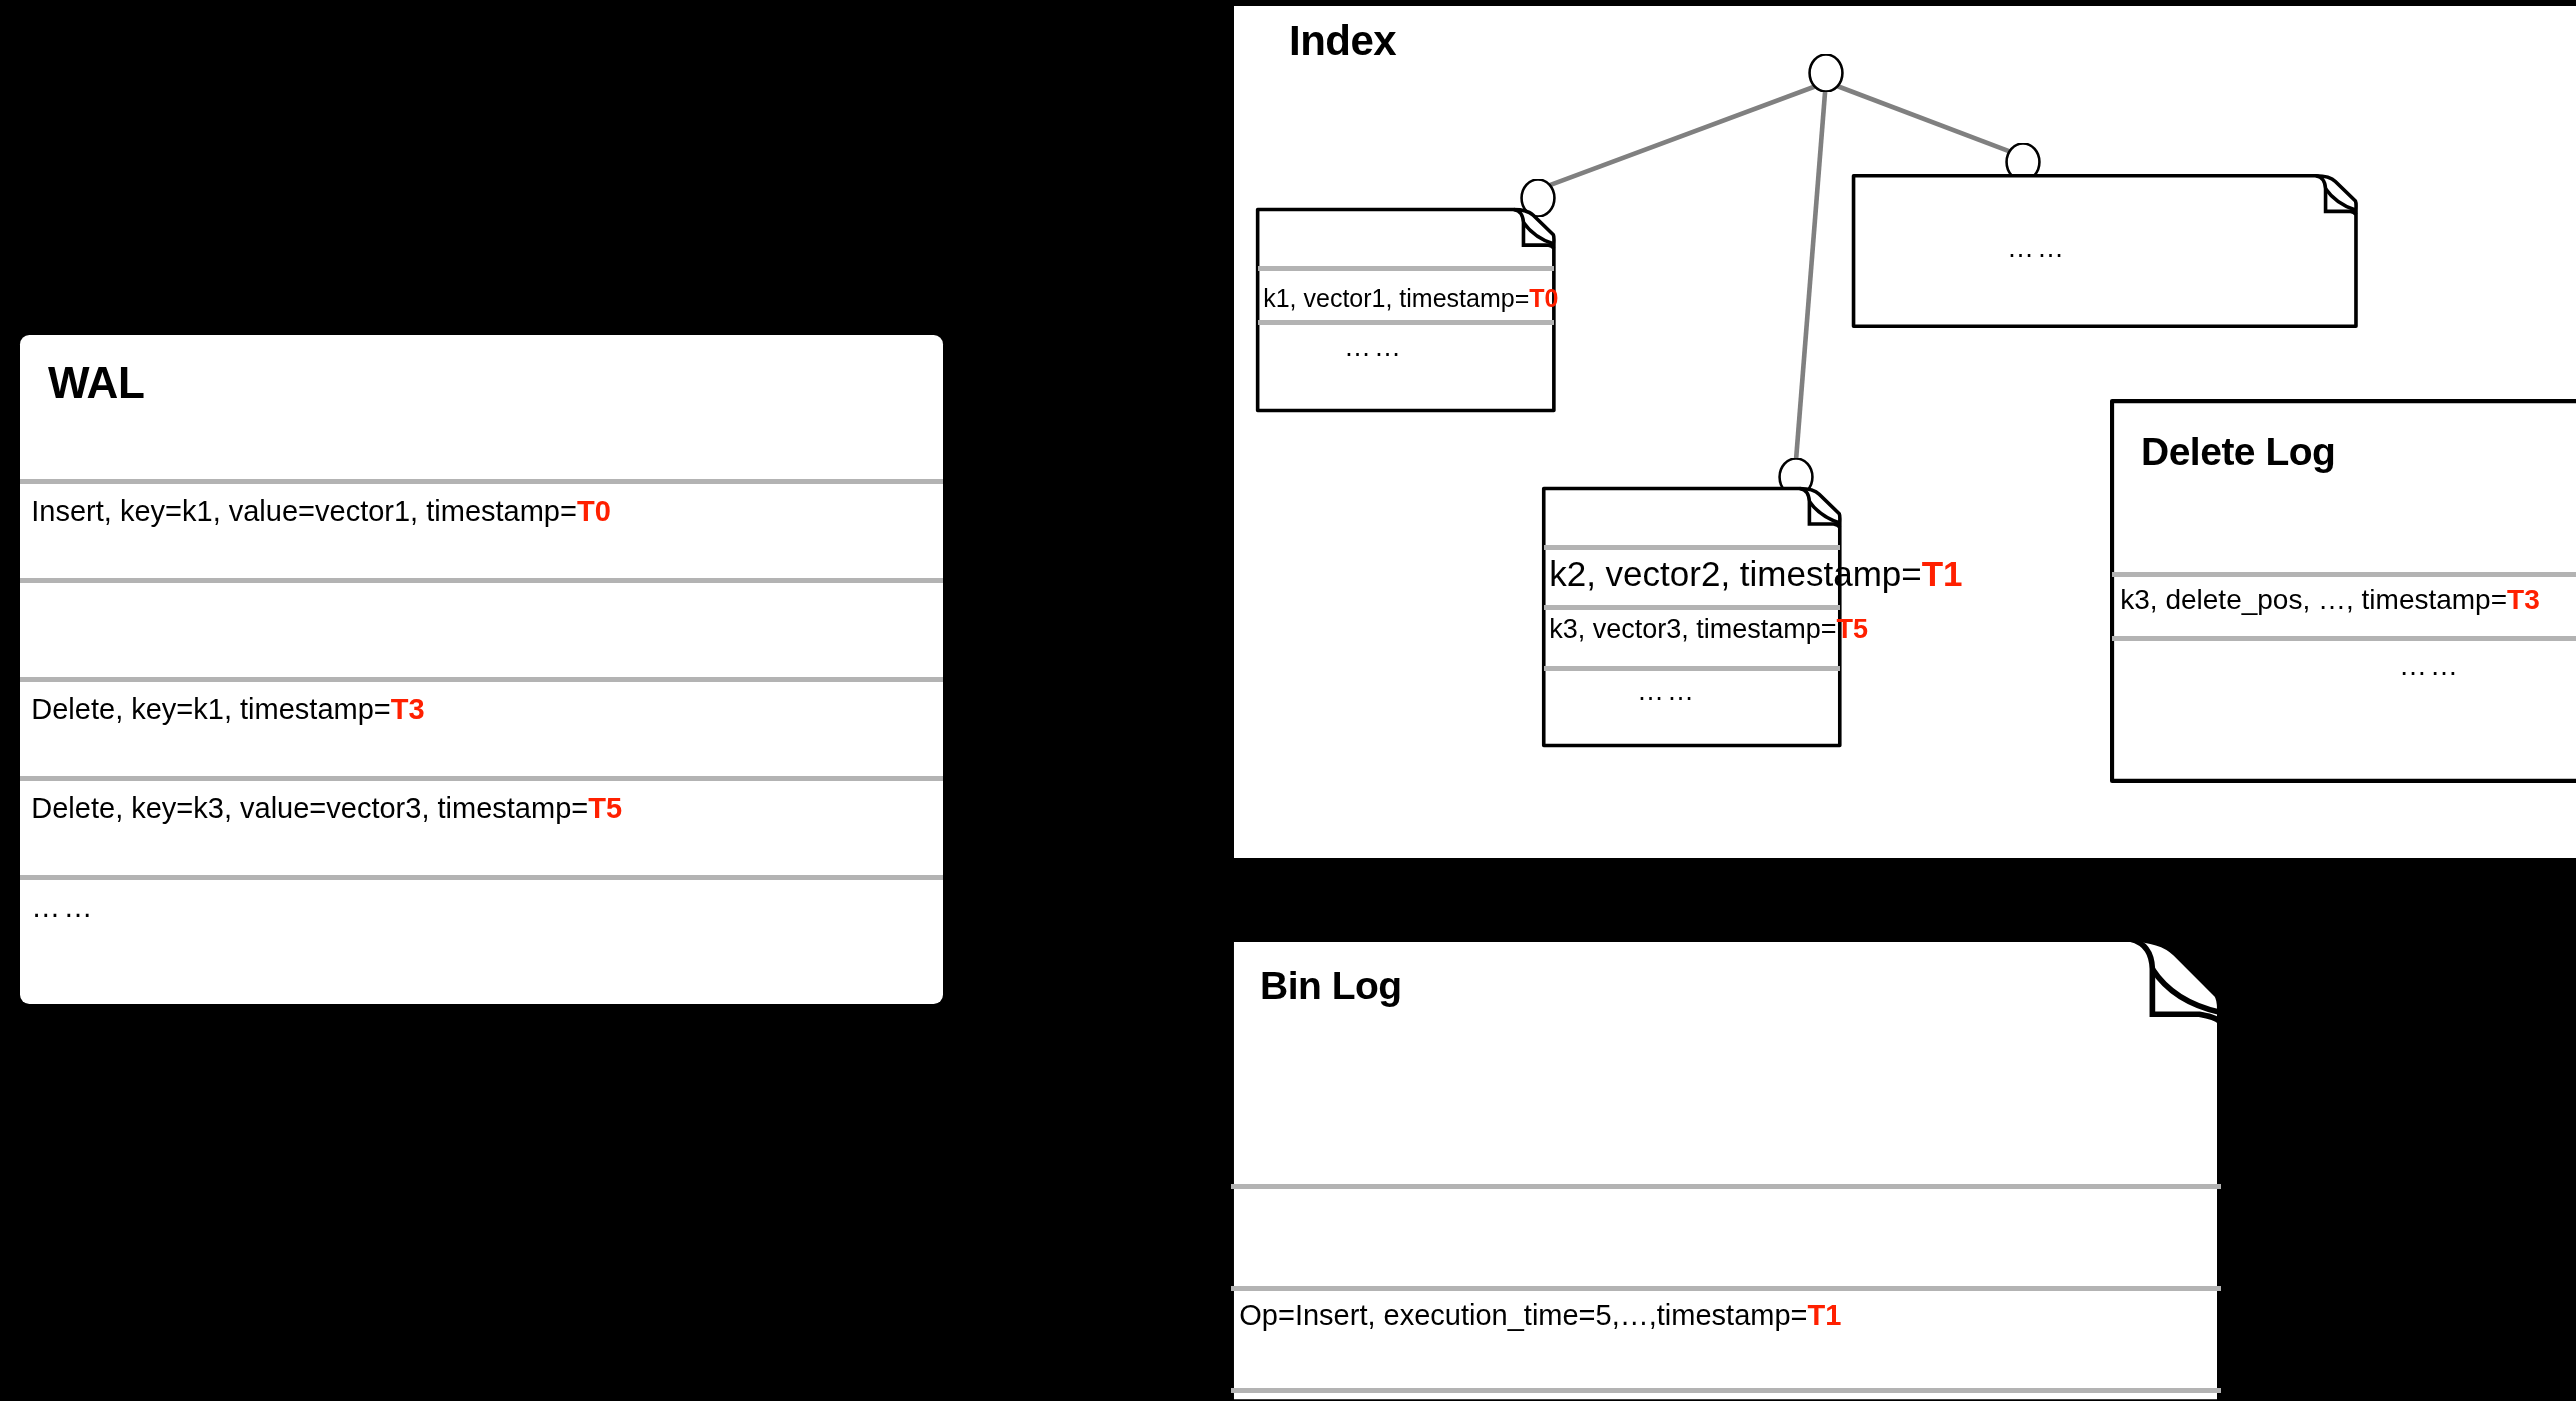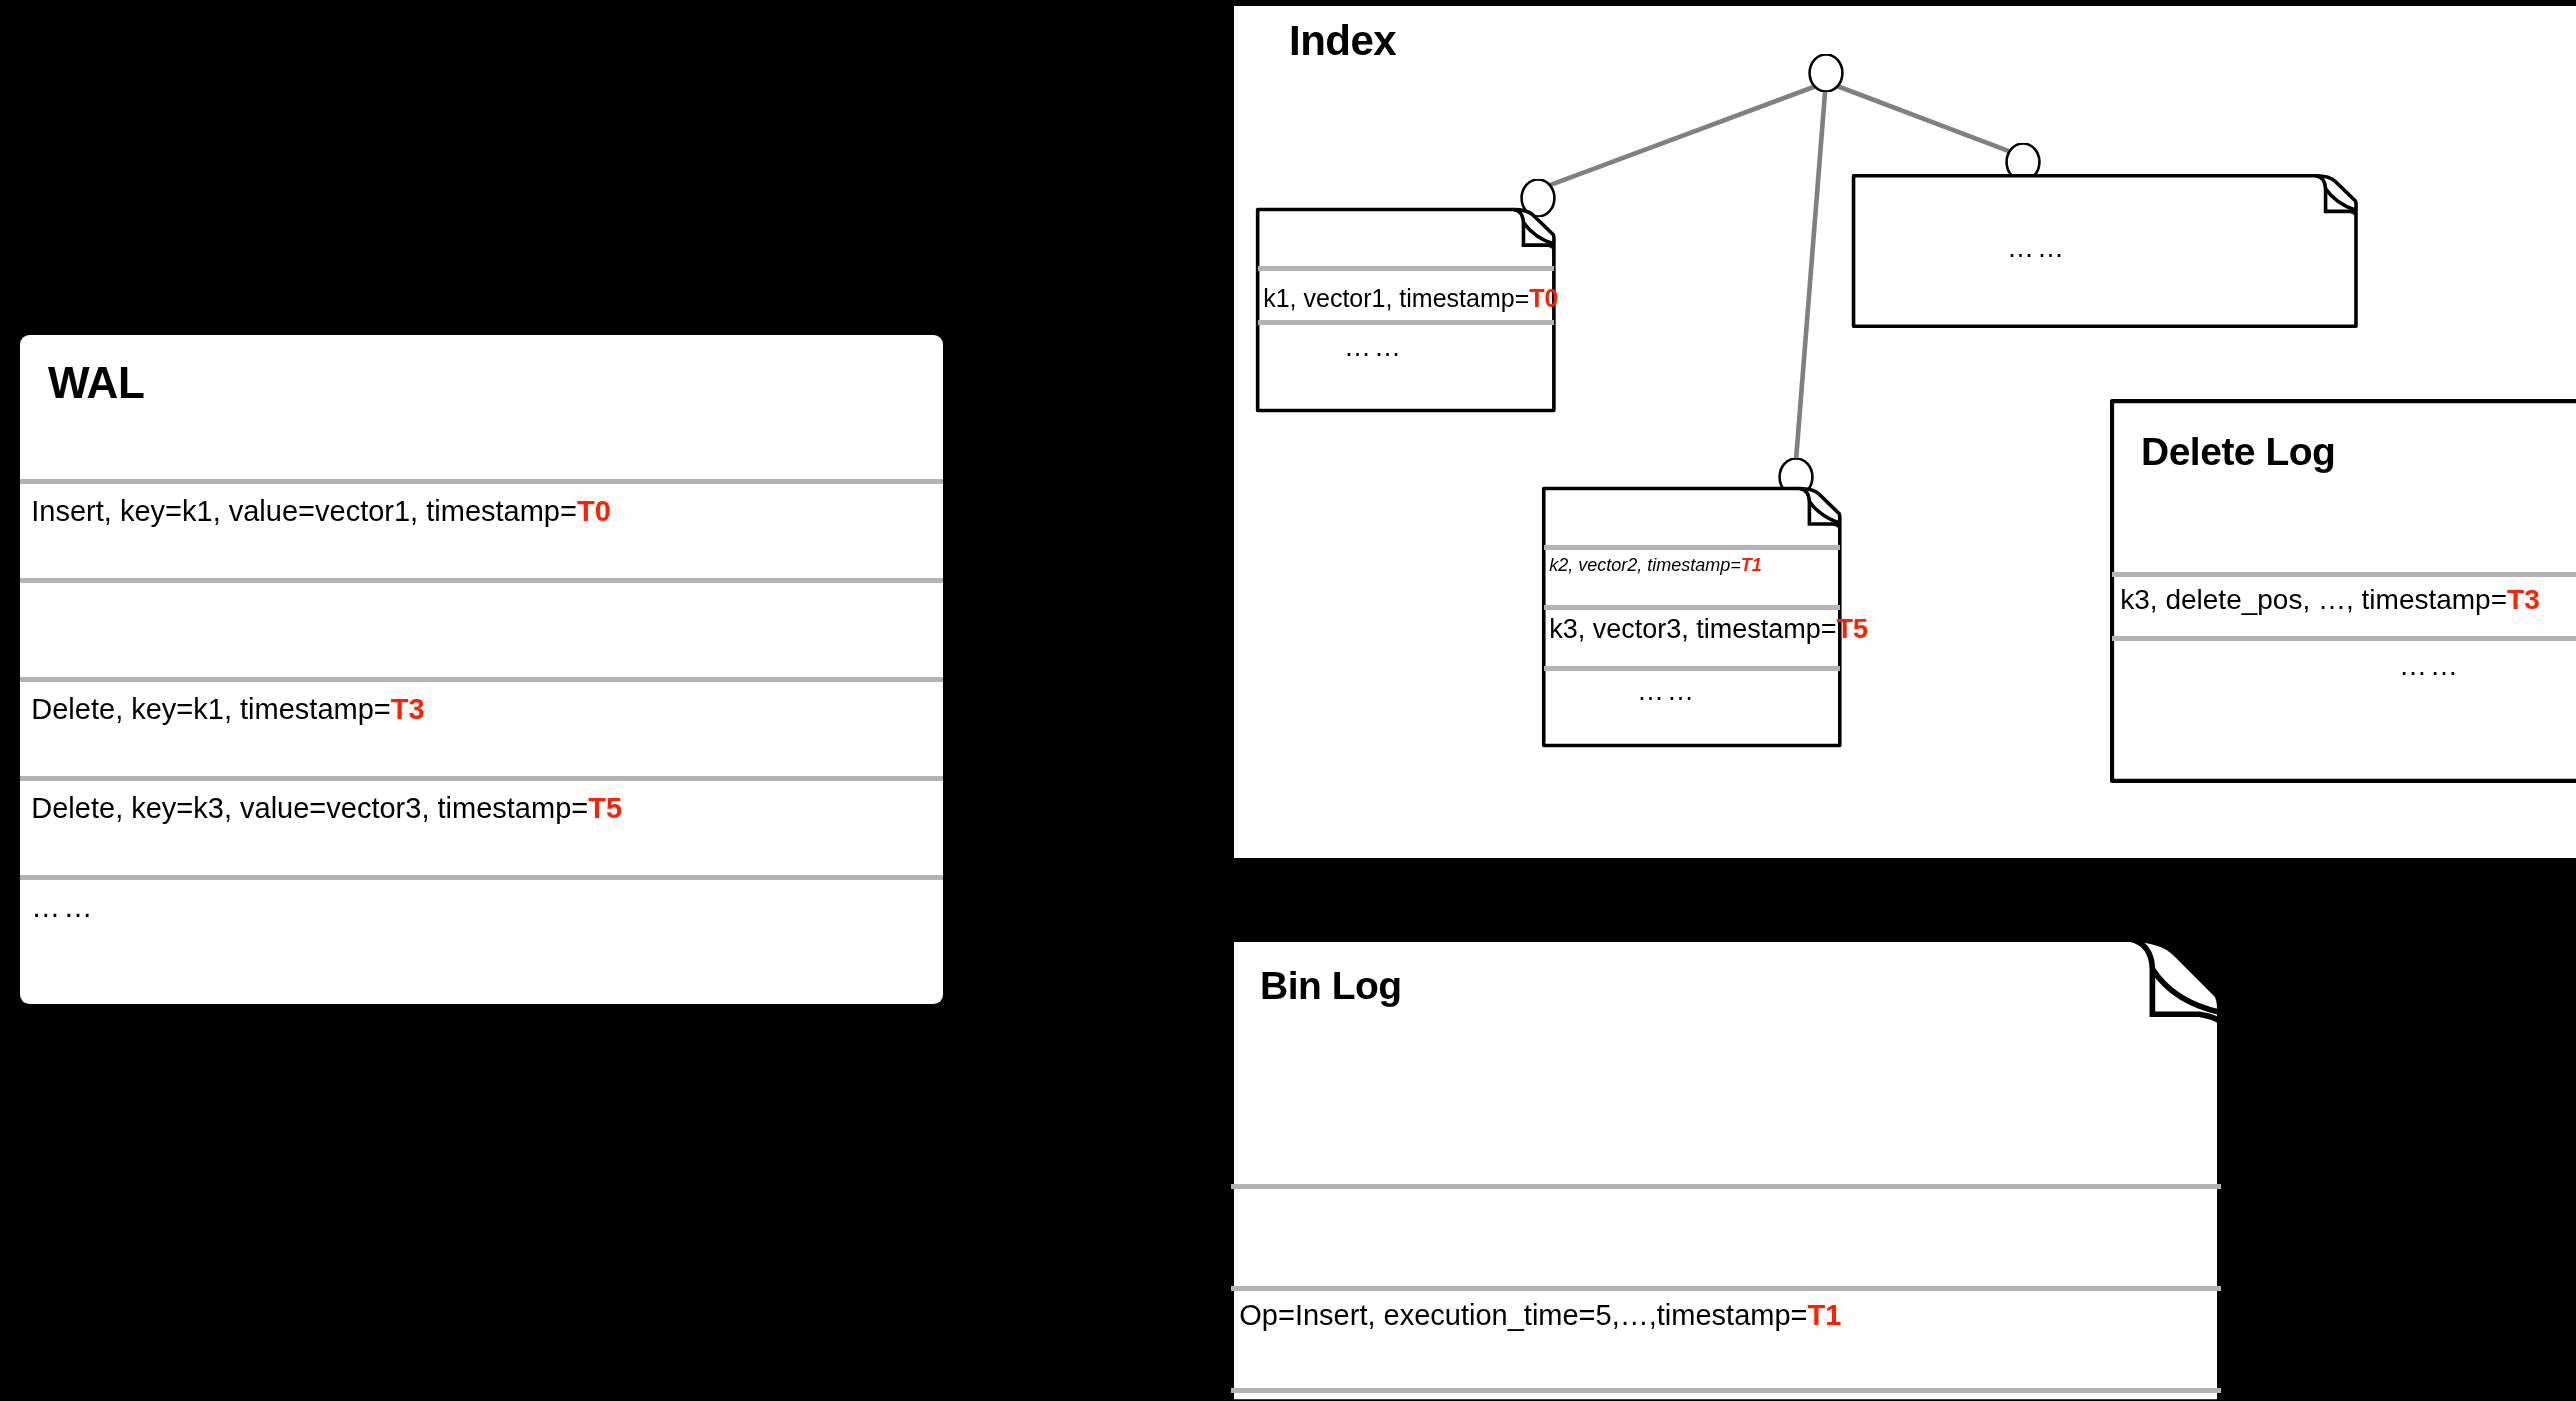--- a/index.html
+++ b/index.html
@@ -115,21 +115,21 @@
     </div>
 
     <div class="doccard" style="left:308px;top:481px;width:299px;height:260px;">
       <svg width="299" height="260" viewBox="0 0 580 505">
         <path d="M3,3 H500 C518,3 530,6 538,14 L577,52 C579,56 578,64 578,70 V502 H3 Z" fill="#ffffff" stroke="#000000" stroke-width="7" stroke-linejoin="round"></path>
         <path d="M500,3 C514,5 518,14 519,28 V72 H566 C572,73 576,75 578,78" fill="none" stroke="#000000" stroke-width="7"></path>
         <path d="M519,28 C530,44 548,60 578,70" fill="none" stroke="#000000" stroke-width="7"></path>
       </svg>
       <div class="docbody">
         <div class="rowline" style="top:58px;left:1.5px;right:1.5px;"></div>
-        <div class="rowtext" style="left:7.2px;top:69px;font-size:18px;font-style:italic;">
+        <div class="rowtext" style="left:7.2px;top:69px;font-size:35px;">
           <span>k2, vector2, timestamp=</span><span class="ts">T1</span>
         </div>
         <div class="rowline" style="top:118px;left:1.5px;right:1.5px;"></div>
         <div class="rowtext" style="left:7.2px;top:129px;font-size:27px;">
           <span>k3, vector3, timestamp=</span><span class="ts">T5</span>
         </div>
         <div class="rowline" style="top:179px;left:1.5px;right:1.5px;"></div>
         <div class="rowtext dots" style="left:95px;top:191px;font-size:27px;">……</div>
       </div>
     </div>

